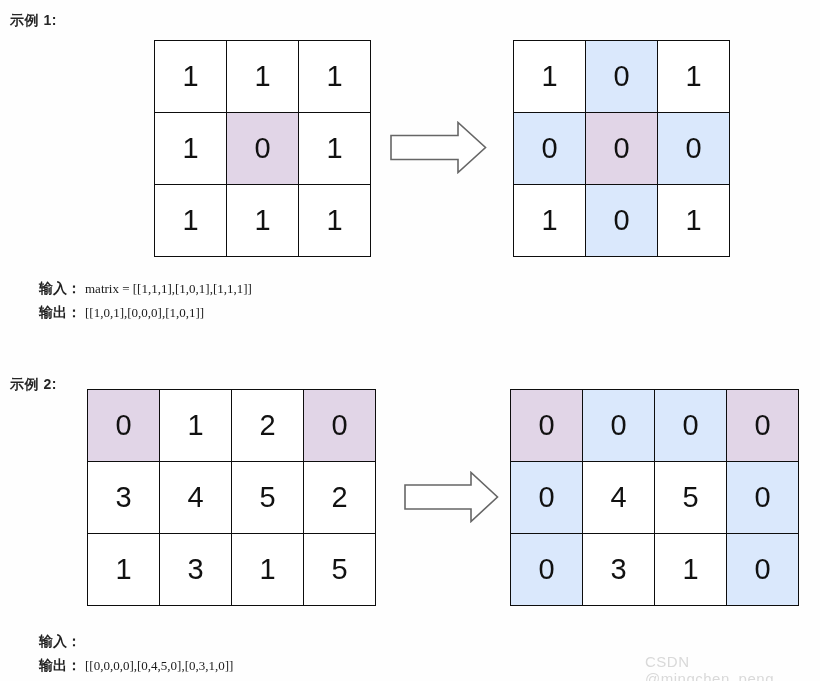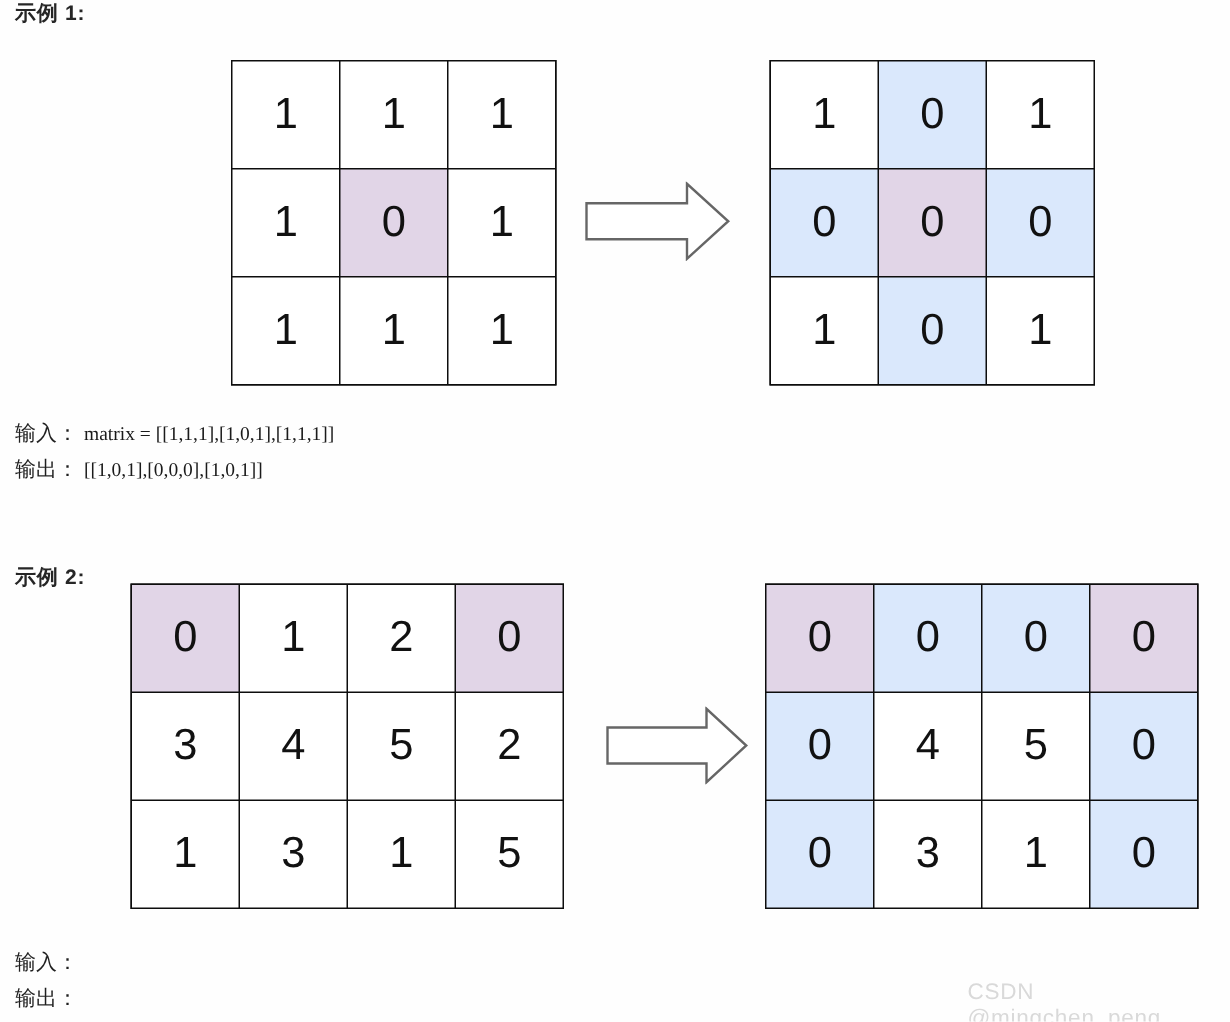--- a/index.html
+++ b/index.html
@@ -33,37 +33,38 @@
   .arrow{position:absolute;}
   .io-block{
     position:absolute;left:10px;
     display:flex;flex-direction:column;gap:6px;
   }
   .io-line{
     display:flex;align-items:baseline;
     white-space:pre;
   }
   .io-label{
-    font-size:14px;font-weight:normal;color:#1f1f1f;
+    font-size:14px;font-weight:bold;color:#1f1f1f;
     margin-right:4px;
+    margin-left:29px;
   }
   .io-code{
     font-size:13px;color:#1a1a1a;
     font-family:Liberation Serif, serif;
   }
   .watermark{
     position:absolute;left:645px;top:653px;
     font-size:15px;color:#d9d9d9;
     letter-spacing:0.5px;
   }
 </style>
 </head>
 <body>
 
-<div class="example-label" style="top:0;">示例 1:</div>
+<div class="example-label" style="top:12px;">示例 1:</div>
 
 <div class="matrix-grid" style="left: 154px; top: 40px; grid-template-columns: repeat(3, 71px);">
     <div class="cell c-white">1</div>
     <div class="cell c-white">1</div>
     <div class="cell c-white">1</div>
     <div class="cell c-white">1</div>
     <div class="cell c-purple">0</div>
     <div class="cell c-white">1</div>
     <div class="cell c-white">1</div>
     <div class="cell c-white">1</div>
@@ -133,17 +134,17 @@
     <div class="cell c-white">3</div>
     <div class="cell c-white">1</div>
     <div class="cell c-blue">0</div>
   </div>
 
 <div class="io-block" style="top:633px;">
   <div class="io-line">
     <span class="io-label">输入：</span>
   </div>
   <div class="io-line">
-    <span class="io-label">输出：</span>
+    <span class="io-label">输出：</span><span class="io-code">[[0,0,0,0],[0,4,5,0],[0,3,1,0]]</span>
   </div>
 </div>
 
 <div class="watermark">CSDN @mingchen_peng</div>
 
 </body></html>

